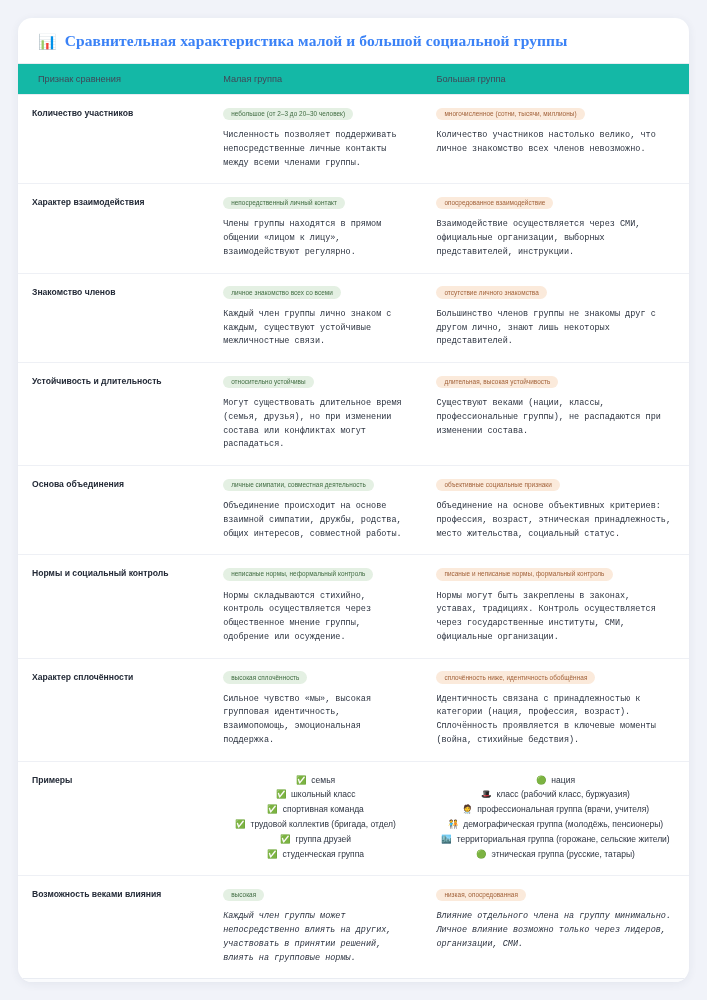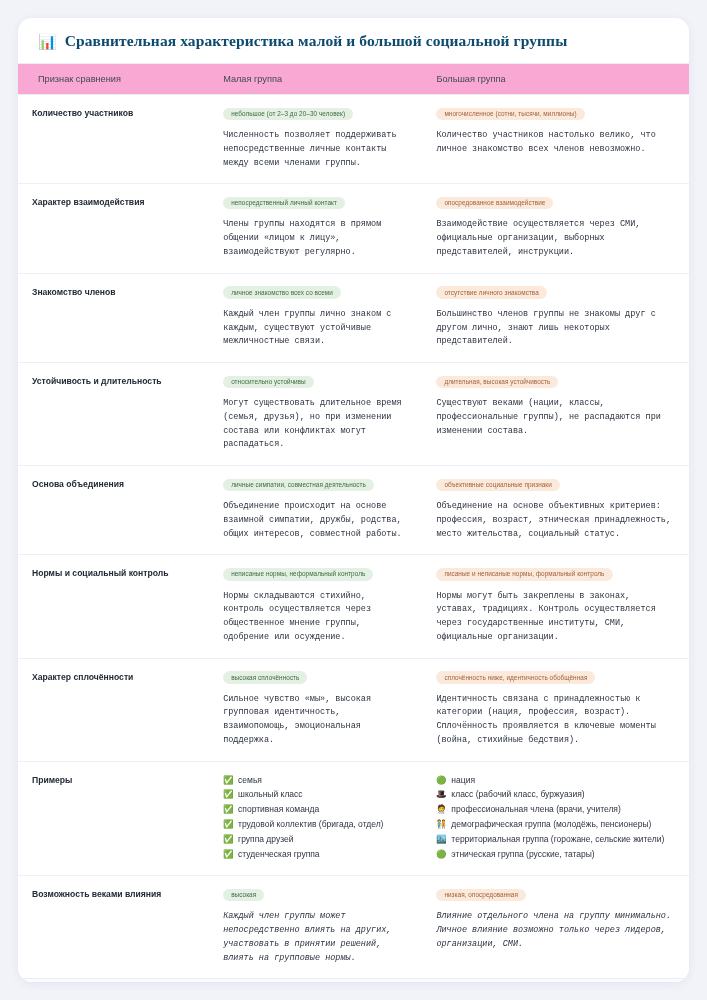--- a/index.html
+++ b/index.html
@@ -41,36 +41,36 @@
     border-bottom: 1px solid #e9ecf2;
   }
   .card-header .h-icon {
     font-size: 15px;
     line-height: 1;
   }
   .card-header .h-title {
     font-family: "Liberation Serif", "DejaVu Serif", serif;
     font-weight: bold;
     font-size: 15.5px;
-    color: #0c4a6e;
+    color: #3b82f6;
     letter-spacing: 0.1px;
   }
 
   
   .tbl {
     width: 100%;
     border-collapse: collapse;
     table-layout: fixed;
   }
   .tbl col.c1 { width: 190px; }
   .tbl col.c2 { width: 212px; }
   .tbl col.c3 { width: 265px; }
 
   .tbl thead th {
-    background: #f9a8d4;
+    background: #14b8a6;
     text-align: left;
     font-weight: normal;
     font-size: 9.2px;
     color: #404757;
     padding: 10px 14px 10px 14px;
     border-bottom: 1px solid #e9ecf2;
     vertical-align: middle;
   }
   .tbl thead th.th-1 { padding-left: 20px; }
 
@@ -115,20 +115,21 @@
     background: #fbeadb;
     color: #a2623a;
   }
   .desc { display: block; font-family: Liberation Mono, monospace; }
   .desc.italic { font-style: italic; }
 
   .ex-list {
     list-style: none;
     margin: 0;
     padding: 0;
+    text-align: center;
   }
   .ex-list li {
     font-size: 8.5px;
     line-height: 1.62;
     color: #2c3340;
     margin: 0 0 1px 0;
     text-indent: 0;
   }
   .ex-list li .em {
     font-size: 8.5px;
@@ -229,21 +230,21 @@
                 <li><span class="em">✅</span> <span>спортивная команда</span></li>
                 <li><span class="em">✅</span> <span>трудовой коллектив (бригада, отдел)</span></li>
                 <li><span class="em">✅</span> <span>группа друзей</span></li>
                 <li><span class="em">✅</span> <span>студенческая группа</span></li>
               </ul>
             </td>
             <td class="col-big">
               <ul class="ex-list">
                 <li><span class="em">🟢</span> <span>нация</span></li>
                 <li><span class="em">🎩</span> <span>класс (рабочий класс, буржуазия)</span></li>
-                <li><span class="em">🧑‍⚕️</span> <span>профессиональная члена (врачи, учителя)</span></li>
+                <li><span class="em">🧑‍⚕️</span> <span>профессиональная группа (врачи, учителя)</span></li>
                 <li><span class="em">🧑‍🤝‍🧑</span> <span>демографическая группа (молодёжь, пенсионеры)</span></li>
                 <li><span class="em">🏙️</span> <span>территориальная группа (горожане, сельские жители)</span></li>
                 <li><span class="em">🟢</span> <span>этническая группа (русские, татары)</span></li>
               </ul>
             </td>
           </tr>
           <tr>
             <td class="feature">Возможность веками влияния</td>
             <td class="col-small"><span class="badge green">высокая</span><span class="desc italic">Каждый член группы может непосредственно влиять на других, участвовать в принятии решений, влиять на групповые нормы.</span></td>
             <td class="col-big"><span class="badge orange">низкая, опосредованная</span><span class="desc italic">Влияние отдельного члена на группу минимально. Личное влияние возможно только через лидеров, организации, СМИ.</span></td>

